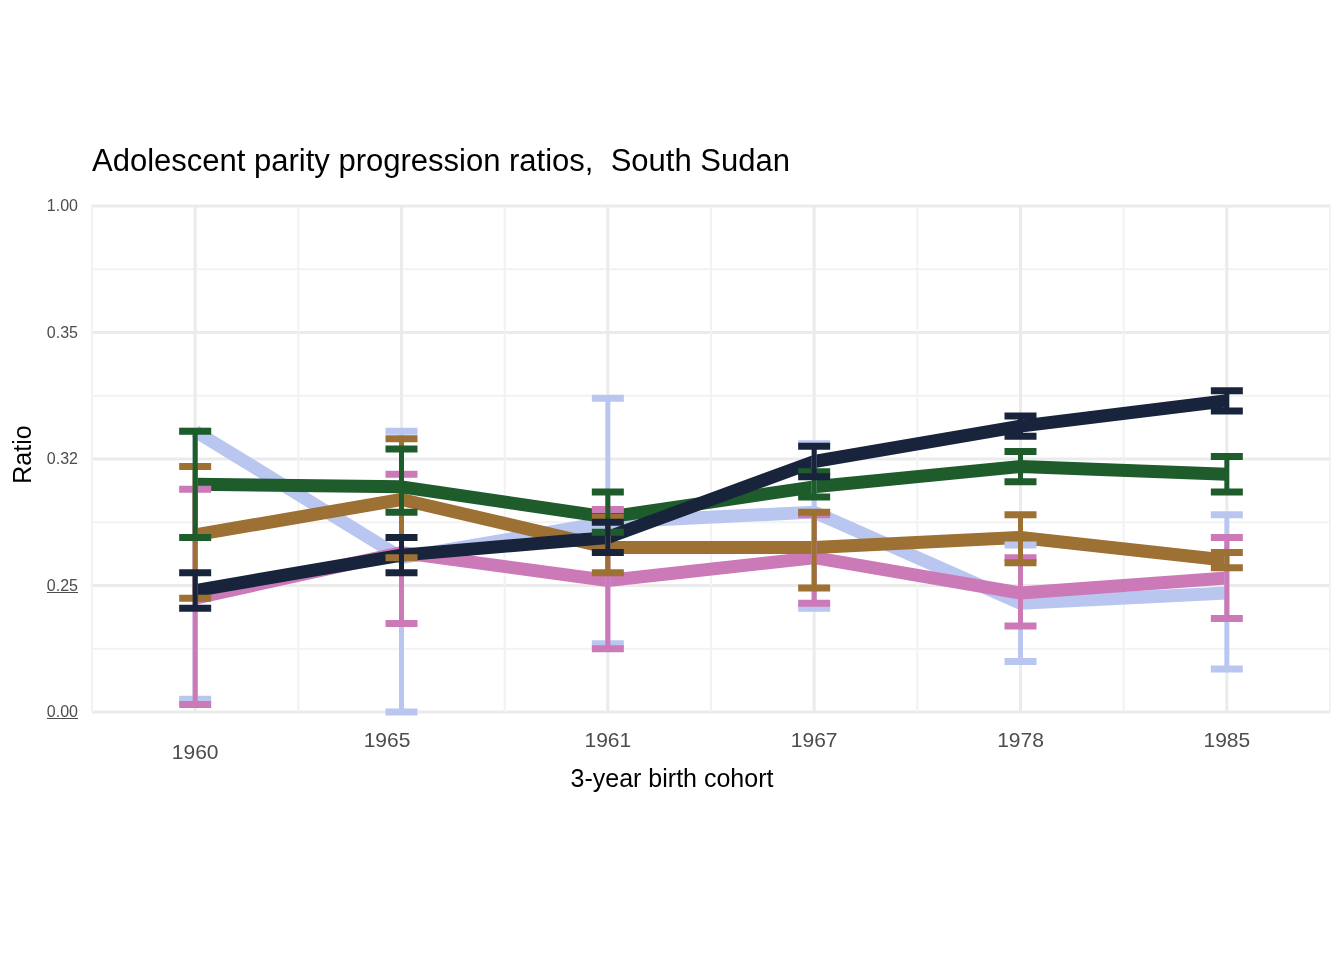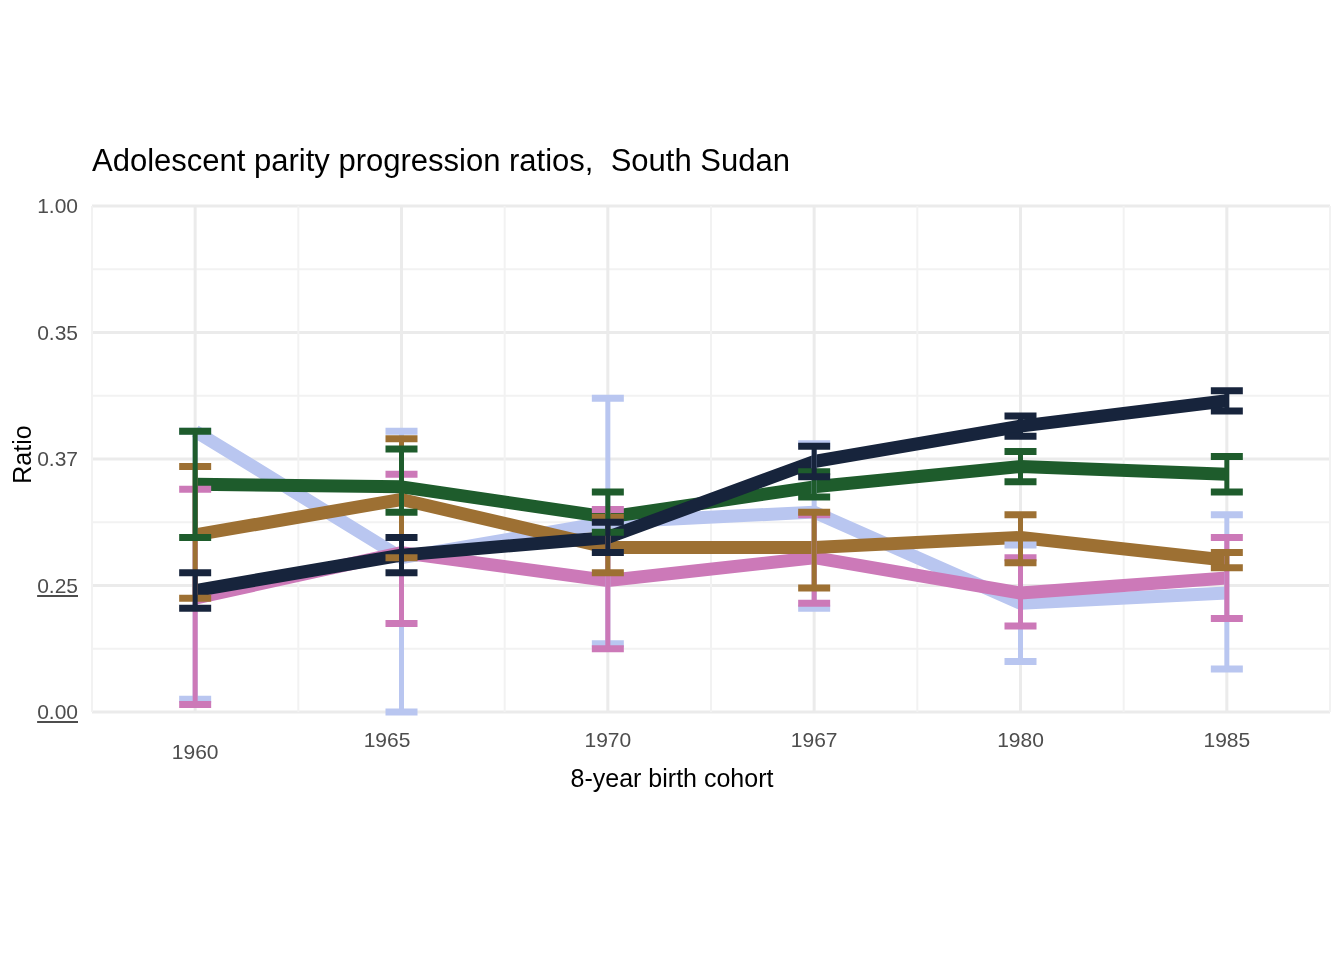--- a/index.html
+++ b/index.html
@@ -48,21 +48,21 @@
     font-size: 25px;
     color: #000000;
     transform: rotate(-90deg);
     transform-origin: 50% 50%;
   }
   .ytick-label {
     position: absolute;
     right: 0;
     width: 70px;
     text-align: right;
-    font-size: 21px;
+    font-size: 16px;
     color: #4d4d4d;
     transform: translateY(-50%);
   }
   .ytick-wrap {
     position: absolute;
     left: 0; top: 0;
     width: 78px;
     height: 960px;
   }
   .xtick-label {
@@ -224,35 +224,35 @@
         <line x1="1004.5" x2="1036.5" y1="436.22999999999996" y2="436.22999999999996" stroke="#17243c" stroke-width="7"></line>
         <line x1="1226.8333333333333" x2="1226.8333333333333" y1="410.93" y2="390.69" stroke="#17243c" stroke-width="5"></line>
         <line x1="1210.8333333333333" x2="1242.8333333333333" y1="390.69" y2="390.69" stroke="#17243c" stroke-width="7"></line>
         <line x1="1210.8333333333333" x2="1242.8333333333333" y1="410.93" y2="410.93" stroke="#17243c" stroke-width="7"></line>
       </g>
     </svg>
 
   <div class="chart-title">Adolescent parity progression ratios,  South Sudan</div>
 
   <div class="axis-title-y">Ratio</div>
-  <div class="axis-title-x">8-year birth cohort</div>
+  <div class="axis-title-x">3-year birth cohort</div>
 
   <div class="ytick-wrap" id="ytick-wrap">
       <div class="ytick-label" style="top: 712px; text-decoration: underline;">0.00</div>
       <div class="ytick-label" style="top: 585.5px; text-decoration: underline;">0.25</div>
-      <div class="ytick-label" style="top: 459px;">0.37</div>
+      <div class="ytick-label" style="top: 459px;">0.32</div>
       <div class="ytick-label" style="top: 332.5px;">0.35</div>
       <div class="ytick-label" style="top: 206px;">1.00</div>
     </div>
   <div id="xtick-wrap">
       <div class="xtick-label" style="left: 195.167px; margin-top: 12px;">1960</div>
       <div class="xtick-label" style="left: 387px;">1965</div>
-      <div class="xtick-label" style="left: 607.833px;">1970</div>
+      <div class="xtick-label" style="left: 607.833px;">1961</div>
       <div class="xtick-label" style="left: 814.167px;">1967</div>
-      <div class="xtick-label" style="left: 1020.5px;">1980</div>
+      <div class="xtick-label" style="left: 1020.5px;">1978</div>
       <div class="xtick-label" style="left: 1226.83px;">1985</div>
     </div>
 
   <div class="legend">
     
     
     
   </div>
 
 </div>

